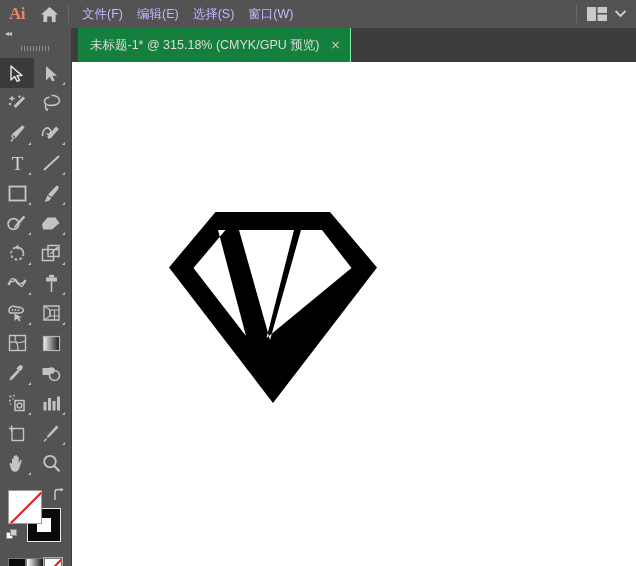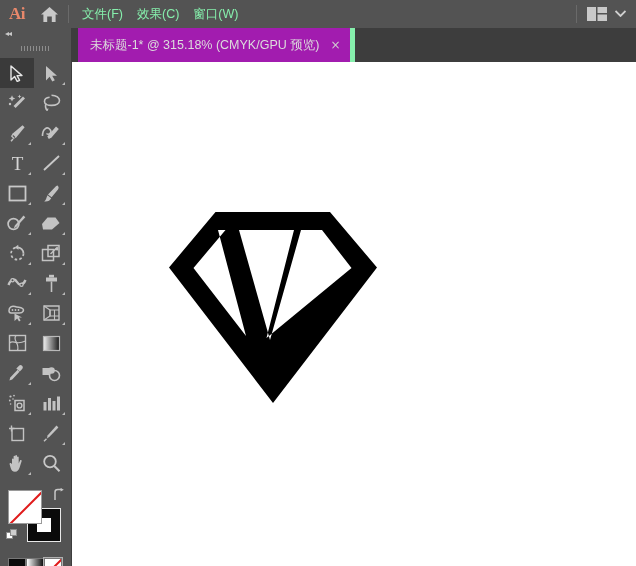--- a/index.html
+++ b/index.html
@@ -24,39 +24,39 @@
   }
   .home-btn {
     width:30px; height:28px; display:flex; align-items:center; justify-content:center;
   }
   .menu-sep {
     width:1px; height:18px; background:#6a6a6a; margin:0 6px 0 4px;
   }
   .menu-items { display:flex; align-items:center; height:28px; }
   .menu-item {
     padding:0 7px; height:28px; line-height:28px; font-size:12.5px;
-    color:#86efac; white-space:nowrap; cursor:default;
+    color:#c4b5fd; white-space:nowrap; cursor:default;
   }
   .menu-right {
     position:absolute; right:0; top:0; height:28px; display:flex;
     align-items:center; padding-right:6px;
   }
   .menu-right .menu-sep2 { width:1px; height:18px; background:#6a6a6a; margin-right:10px; }
   .ws-icon { width:20px; height:14px; position:relative; }
   .chev { margin-left:8px; margin-right:4px; color:#d0d0d0; font-size:9px; }
 
   
   .tabbar {
     position:absolute; left:72px; top:28px; width:564px; height:34px;
     background:#3d3d3d;
   }
   .doc-tab {
     position:absolute; left:6px; top:0; height:34px;
-    background:#a21caf; display:flex; align-items:center;
-    padding:0 10px 0 12px; border-right:5px solid #86efac;
+    background:#15803d; display:flex; align-items:center;
+    padding:0 10px 0 12px; border-right:1px solid #86efac;
   }
   .doc-tab-title { font-size:12.5px; color:#dcdcdc; white-space:nowrap; }
   .doc-tab-close {
     margin-left:11px; font-size:12px; color:#cfcfcf; line-height:1;
     font-family:"DejaVu Sans",sans-serif;
   }
 
   
   .canvas-wrap {
     position:absolute; left:72px; top:62px; width:564px; height:504px;
@@ -146,21 +146,22 @@
   <div class="menubar">
     <div class="ai-logo">Ai</div>
     <div class="home-btn">
       <svg width="19" height="17" viewBox="0 0 19 17">
         <path d="M9.5 1 L18 8.5 L15.6 8.5 L15.6 16 L11.8 16 L11.8 10.5 L7.2 10.5 L7.2 16 L3.4 16 L3.4 8.5 L1 8.5 Z" fill="#c9c9c9"></path>
       </svg>
     </div>
     <div class="menu-sep"></div>
     <div class="menu-items">
       <div class="menu-item">文件(F)</div>
-      <div class="menu-item">效果(C)</div>
+      <div class="menu-item">编辑(E)</div>
+      <div class="menu-item">选择(S)</div>
       <div class="menu-item">窗口(W)</div>
     </div>
     <div class="menu-right">
       <div class="menu-sep2"></div>
       <div class="ws-icon">
         <svg width="20" height="14" viewBox="0 0 20 14">
           <rect x="0" y="0" width="9" height="14" fill="#c9c9c9"></rect>
           <rect x="10.5" y="0" width="9.5" height="6" fill="#c9c9c9"></rect>
           <rect x="10.5" y="7.5" width="9.5" height="6.5" fill="#c9c9c9"></rect>
         </svg>

